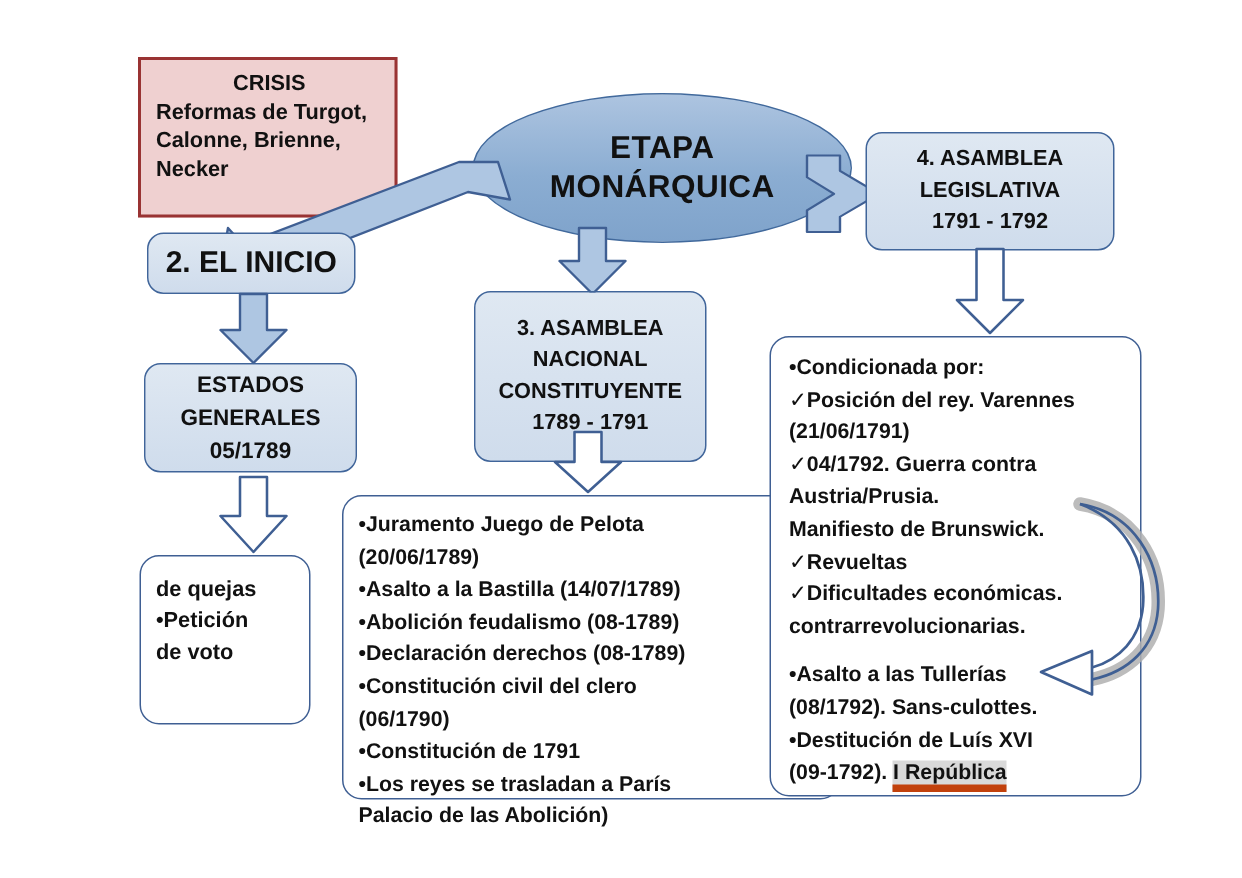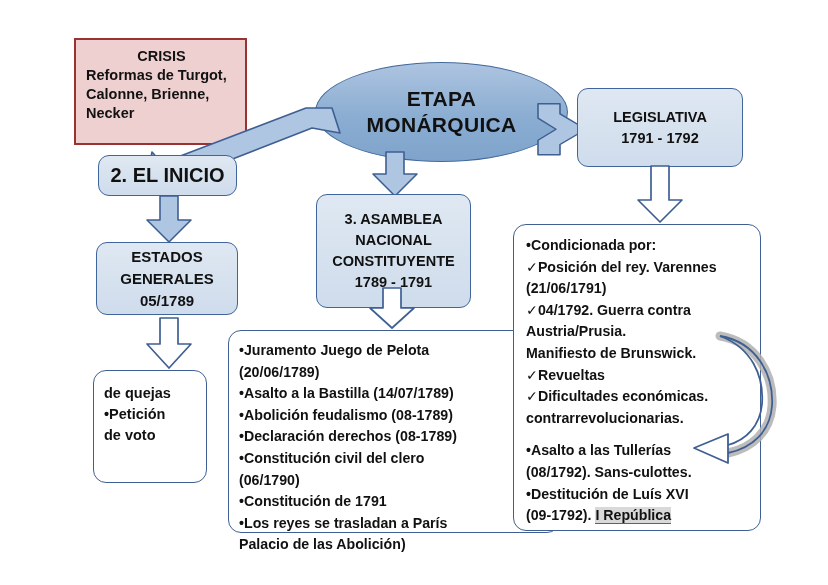--- a/index.html
+++ b/index.html
@@ -6,21 +6,21 @@
   body{
     width:828px;height:585px;position:relative;overflow:hidden;
     font-family:"Liberation Sans","DejaVu Sans",sans-serif;
     color:#111111;
   }
   #stage{position:absolute;left:0;top:0;width:828px;height:585px;}
   .node{position:absolute;box-sizing:border-box;}
 
   
   .crisis{
-    left:74px;top:38px;width:173px;height:107px;
+    left:92px;top:38px;width:173px;height:107px;
     background:#efd0d0;border:2px solid #993333;
     padding:7px 8px 0 10px;
     font-weight:bold;font-size:14.5px;line-height:19px;
     text-align:left;
   }
   .crisis .ttl{text-align:center;}
 
   
   .ellipse{
     left:315px;top:62px;width:253px;height:100px;
@@ -49,21 +49,21 @@
     border:1.7px solid #3f5f93;border-radius:13px;background:#ffffff;
     font-weight:bold;text-align:left;box-sizing:border-box;
   }
   .w-cuadernos{left:93px;top:370px;width:114px;height:113px;
     padding:12px 6px 0 10px;font-size:14.5px;line-height:21px;}
   .w-center{left:228px;top:330px;width:332px;height:203px;
     padding:9px 14px 0 10px;font-size:14.2px;line-height:21.6px;}
   .w-right{left:513px;top:224px;width:248px;height:307px;
     padding:10px 8px 0 12px;font-size:14.2px;line-height:21.6px;}
   .w-right .gap{height:11px;}
-  .hl{background:#d9d9d9;border-bottom:1px solid #c2410c;}
+  .hl{background:#d9d9d9;border-bottom:5px solid #c2410c;}
 
   
   .arrow{position:absolute;}
   .arrow svg{display:block;overflow:visible;}
 </style>
 </head>
 <body>
 
 <div id="stage">
 
@@ -88,20 +88,21 @@
   </div>
 
   <div class="arrow" style="left:534px;top:108px;">
     <svg width="60" height="60" viewBox="0 0 60 60">
       <polygon points="4,2 26,2 26,14 52,32 26,50 26,62 4,62 4,45 22,32 4,19" fill="#aec6e2" stroke="#3f5f93" stroke-width="1.6" stroke-linejoin="round" transform="translate(0,-6) scale(1,0.85)"></polygon>
     </svg>
   </div>
 
   <div class="node bluebox b-legis">
     <div>
+      <div>4. ASAMBLEA</div>
       <div>LEGISLATIVA</div>
       <div>1791 - 1792</div>
     </div>
   </div>
 
   <div class="node bluebox b-inicio">
     <span>2. EL INICIO</span>
   </div>
 
   <div class="arrow" style="left:143px;top:196px;">

